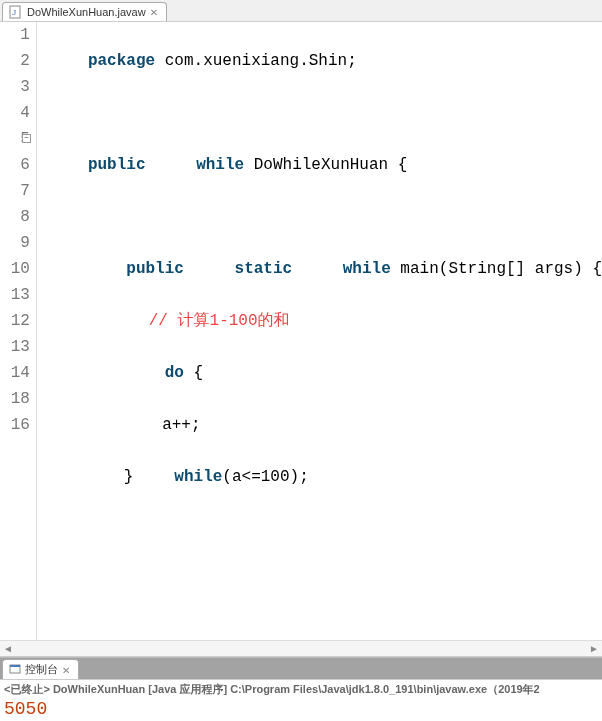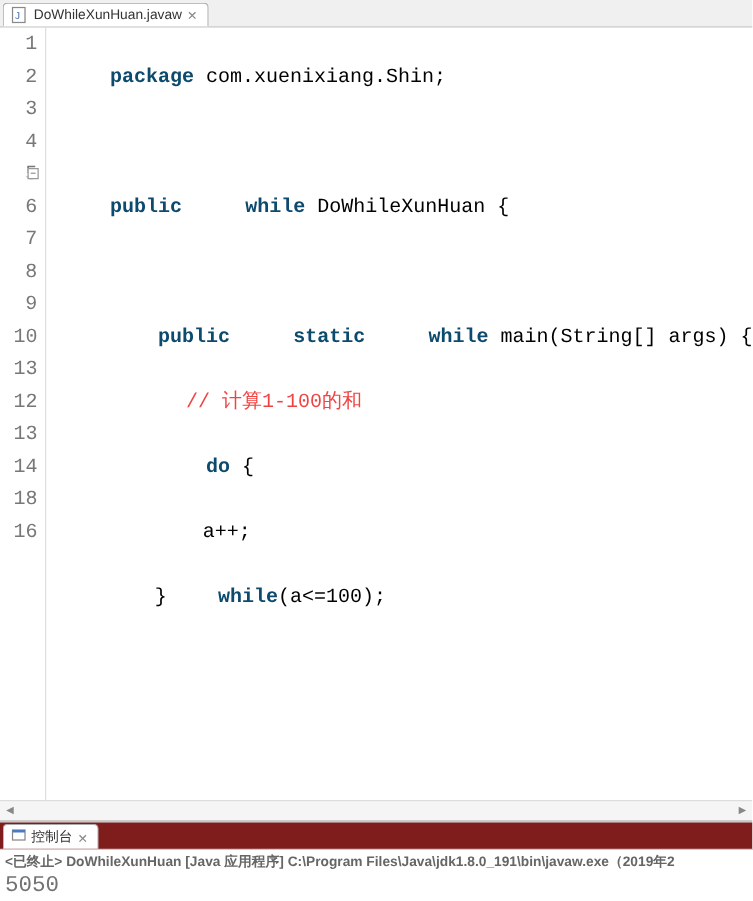--- a/index.html
+++ b/index.html
@@ -116,21 +116,21 @@
   color: #888;
   font-size: 10px;
   user-select: none;
 }
 .hscroll .track { flex: 1; }
 .console-panel {
   border-top: 1px solid #bbb;
 }
 .console-tabbar {
   height: 22px;
-  background: #7f1d1d;
+  background: #a3a3a3;
   display: flex;
   align-items: flex-end;
   padding-left: 2px;
   border-bottom: 1px solid #ccc;
 }
 .console-tab {
   background: #fff;
   border: 1px solid #aaa;
   border-bottom: none;
   border-top-left-radius: 4px;
@@ -154,21 +154,21 @@
 }
 .console-status {
   color: #666;
   white-space: nowrap;
   overflow: hidden;
   font-weight: bold;
 }
 .console-output {
   font-family: Consolas, "Courier New", monospace;
   font-size: 18px;
-  color: #737373;
+  color: #c2410c;
   padding-top: 2px;
 }
 .term-icon { color: #d00; font-size: 11px; }
 </style>
 </head>
 <body>
 
 <div class="tabbar">
   <div class="tab">
     <span class="file-icon">

